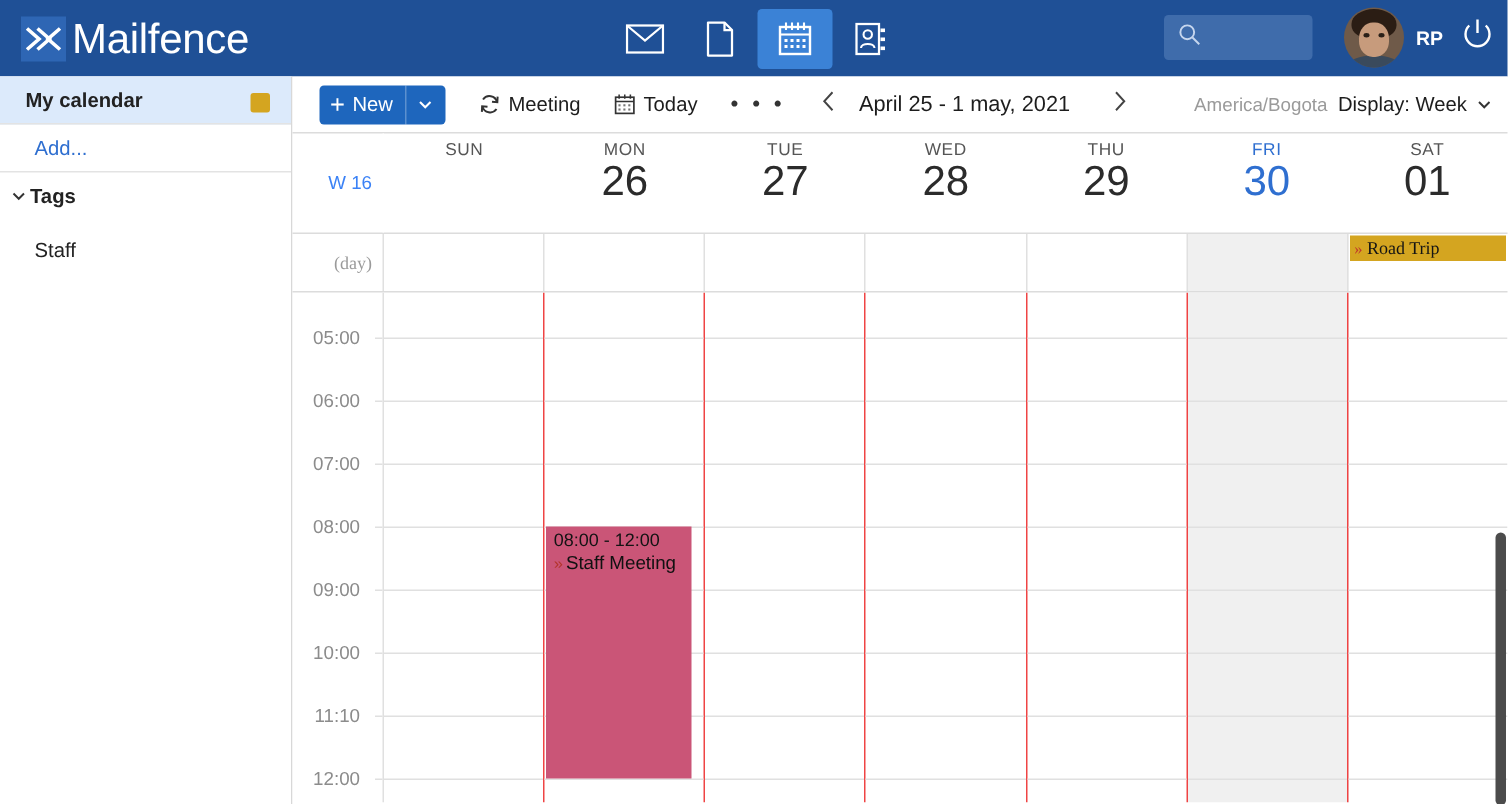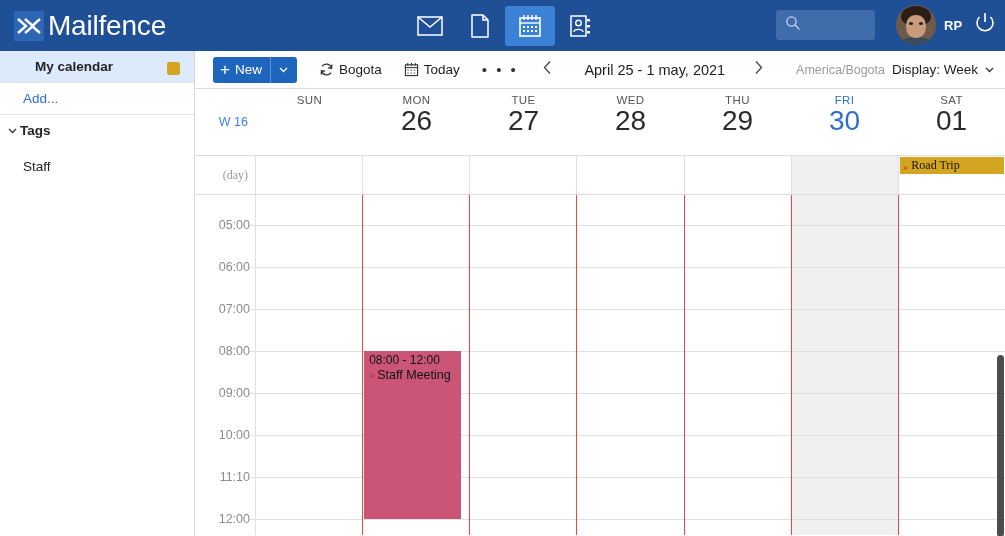--- a/index.html
+++ b/index.html
@@ -113,21 +113,21 @@
 
   
   .sidebar {
     position: absolute; left: 0; top: 51px;
     width: 195px; height: 485px;
     background: #ffffff;
     border-right: 1px solid #d8d8d8;
   }
   .sb-row {
     height: 33px; display: flex; align-items: center;
-    padding-left: 35px; font-size: 13.5px; color: #222;
+    padding-left: 17px; font-size: 13.5px; color: #222;
     cursor: pointer; position: relative;
   }
   .sb-cal {
     background: #dceafb;
     font-weight: bold;
     height: 32px;
     border-bottom: 1px solid #e3e3e3;
   }
   .sb-swatch {
     position: absolute; right: 14px; top: 11px;
@@ -186,21 +186,21 @@
   .tb-item .ico { margin-right: 5px; display:flex; }
   #tb-refresh { margin-left: 22px; }
   #tb-today { margin-left: 22px; }
   #tb-more { margin-left: 22px; letter-spacing: 2.5px; color:#333; font-size:15px; }
   .nav-arrow {
     cursor: pointer; display: flex; align-items: center; justify-content: center;
     width: 22px; height: 38px; color: #444;
   }
   #tb-prev { margin-left: 18px; }
   .daterange {
-    font-size: 14.5px; color: #1d1d1d; margin-left: 26px; white-space: nowrap;
+    font-size: 14.5px; color: #1d1d1d; margin-left: 9px; white-space: nowrap;
   }
   #tb-next { margin-left: 22px; }
   .tz {
     position: absolute; right: 120px; font-size: 12.5px; color: #9a9a9a;
   }
   .display-sel {
     position: absolute; right: 10px;
     font-size: 13.5px; color: #1d1d1d;
     display: flex; align-items: center; cursor: pointer; font-weight: 500;
   }
@@ -271,21 +271,21 @@
   .grid {
     position: relative; display: flex;
     height: 340px;
   }
   .tgutter {
     width: 61px; flex: 0 0 61px;
     position: relative;
     border-right: 1px solid #e0e0e0;
   }
   .tlabel {
-    position: absolute; right: 5px;
+    position: absolute; right: 15px;
     font-size: 12.5px; color: #8c8c8c;
     transform: translateY(-7px);
     text-align: right;
   }
   .gcol {
     flex: 1 1 0;
     border-right: 1px solid #ef4444;
     position: relative;
   }
   .gcol:last-child { border-right: 0; }
@@ -458,21 +458,21 @@
 
     <div class="tb-item" id="tb-refresh">
       <span class="ico">
         <svg width="15" height="15" viewBox="0 0 16 16">
           <path d="M13.2 6.4 A5.6 5.6 0 0 0 3.2 4.6" fill="none" stroke="#333" stroke-width="1.4"></path>
           <path d="M2.8 9.6 A5.6 5.6 0 0 0 12.8 11.4" fill="none" stroke="#333" stroke-width="1.4"></path>
           <path d="M13.6 2.6 L13.4 6.6 L9.6 6.2" fill="none" stroke="#333" stroke-width="1.4"></path>
           <path d="M2.4 13.4 L2.6 9.4 L6.4 9.8" fill="none" stroke="#333" stroke-width="1.4"></path>
         </svg>
       </span>
-      <span>Bogota</span>
+      <span>Meeting</span>
     </div>
 
     <div class="tb-item" id="tb-today">
       <span class="ico">
         <svg width="15" height="15" viewBox="0 0 16 16">
           <rect x="1.5" y="3" width="13" height="11.5" fill="none" stroke="#333" stroke-width="1.2"></rect>
           <path d="M1.5 6 H14.5" stroke="#333" stroke-width="1.1"></path>
           <path d="M4 1 V4 M8 1 V4 M12 1 V4" stroke="#333" stroke-width="1.1"></path>
           <g fill="#777">
             <rect x="3.5" y="8" width="1.5" height="1.5"></rect>

